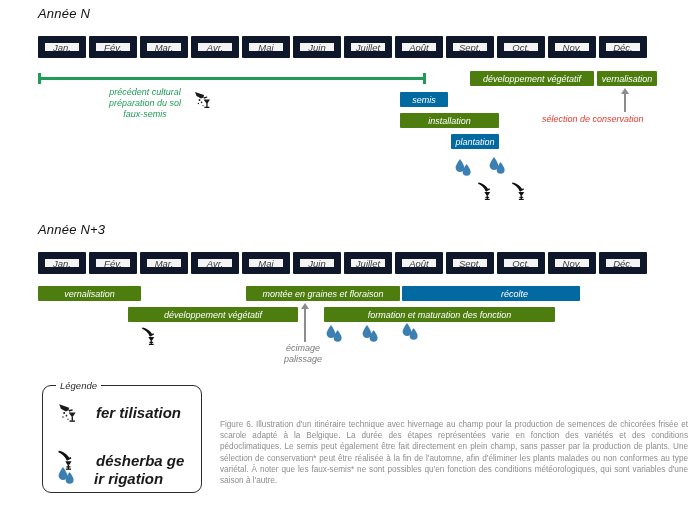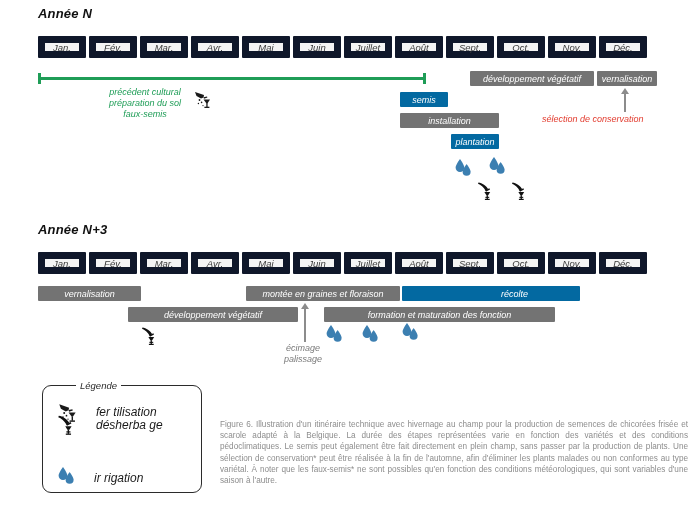--- a/index.html
+++ b/index.html
@@ -5,41 +5,41 @@
   html,body{margin:0;padding:0;}
   body{
     width:700px;height:518px;background:#ffffff;
     font-family:"Liberation Sans","DejaVu Sans",sans-serif;
     color:#222;position:relative;overflow:hidden;
   }
   .stage{position:absolute;left:0;top:0;width:700px;height:518px;}
 
   
   .year-title{
-    position:absolute;font-style:italic;font-weight:bold;
+    position:absolute;font-style:italic;font-weight:normal;
     font-size:13px;letter-spacing:.2px;color:#111;
   }
 
   
   .months{position:absolute;display:flex;gap:3px;}
   .month{
     width:48px;height:22px;border:7px solid #0f172a;background:#f4f4f4;
     display:flex;align-items:center;justify-content:center;
     font-style:italic;font-size:9.5px;color:#3a3a3a;box-sizing:border-box;
     border-radius:1px;
   }
 
   
   .bar{
     position:absolute;height:15px;display:flex;align-items:center;
     justify-content:center;font-style:italic;font-size:9px;
     color:#ffffff;box-sizing:border-box;white-space:nowrap;overflow:hidden;
     border-radius:1px;
   }
-  .bar.grey{background:#737373;}
+  .bar.grey{background:#4d7c0f;}
   .bar.green{background:#0369a1;}
 
   
   .span-line{position:absolute;height:3px;background:#1f9d57;}
   .span-cap{position:absolute;width:3px;height:11px;background:#1f9d57;}
 
   
   .lbl{position:absolute;font-style:italic;font-size:9px;line-height:11px;}
   .lbl.green{color:#1f9d57;text-align:center;}
   .lbl.red{color:#e23b2e;}
@@ -58,25 +58,25 @@
   .icon{position:absolute;}
   .icon svg{display:block;}
 
   
   .legend{
     position:absolute;border:1.4px solid #2b2b2b;border-radius:9px;
     box-sizing:border-box;background:#fff;
   }
   .legend-title{
     position:absolute;background:#fff;padding:0 4px;
-    font-style:italic;font-size:9.5px;color:#2b2b2b;margin-left:20px;
+    font-style:italic;font-size:9.5px;color:#2b2b2b;
   }
   .legend-row{position:absolute;display:flex;align-items:center;}
   .legend-text{
-    font-style:italic;font-weight:normal;font-size:12px;color:#1a1a1a;
+    font-style:italic;font-weight:bold;font-size:15px;color:#1a1a1a;
     white-space:pre;
   }
 
   
   .caption{
     position:absolute;font-size:8.2px;line-height:11.2px;color:#8d8d8d;
     text-align:justify;font-family:"Liberation Sans","DejaVu Sans",sans-serif;
   }
 </style>
 </head>
@@ -250,21 +250,21 @@
         <rect x="12.4" y="18.7" width="5" height="1.3" fill="#1a1a1a"></rect>
         <circle cx="7.5" cy="12" r="0.9" fill="#1a1a1a"></circle>
         <circle cx="9.6" cy="14.4" r="0.8" fill="#1a1a1a"></circle>
         <circle cx="6.4" cy="15.5" r="0.7" fill="#1a1a1a"></circle>
         <circle cx="11" cy="17.6" r="0.6" fill="#1a1a1a"></circle>
       </svg>
     </span>
     <span class="legend-text" style="margin-left:14px;">fer tilisation</span>
   </div>
 
-  <div class="legend-row" style="left:56px;top:413px;">
+  <div class="legend-row" style="left:56px;top:448px;">
     <span class="icon" style="position:relative;width:26px;height:24px;display:inline-block;">
       <svg width="22" height="24" viewBox="0 0 20 22">
         <path d="M2.5 2.5 C6 3 10.5 5.8 12.2 9.2 L9.6 10.8 C7.8 7.4 4.6 4.6 2 3.8 Z" fill="#111"></path>
         <path d="M9.2 10.3 L13.4 8.2 L14 9.6 L10 11.8 Z" fill="#111"></path>
         <path d="M8.4 12.1 L14.2 12.1 L12.2 15.3 L10.4 15.3 Z" fill="#111"></path>
         <rect x="10.6" y="15.1" width="1.3" height="4" fill="#111"></rect>
         <rect x="8.9" y="18.8" width="4.8" height="1.2" fill="#111"></rect>
         <rect x="9.4" y="16.8" width="3.8" height="1.1" fill="#111"></rect>
       </svg>
     </span>

